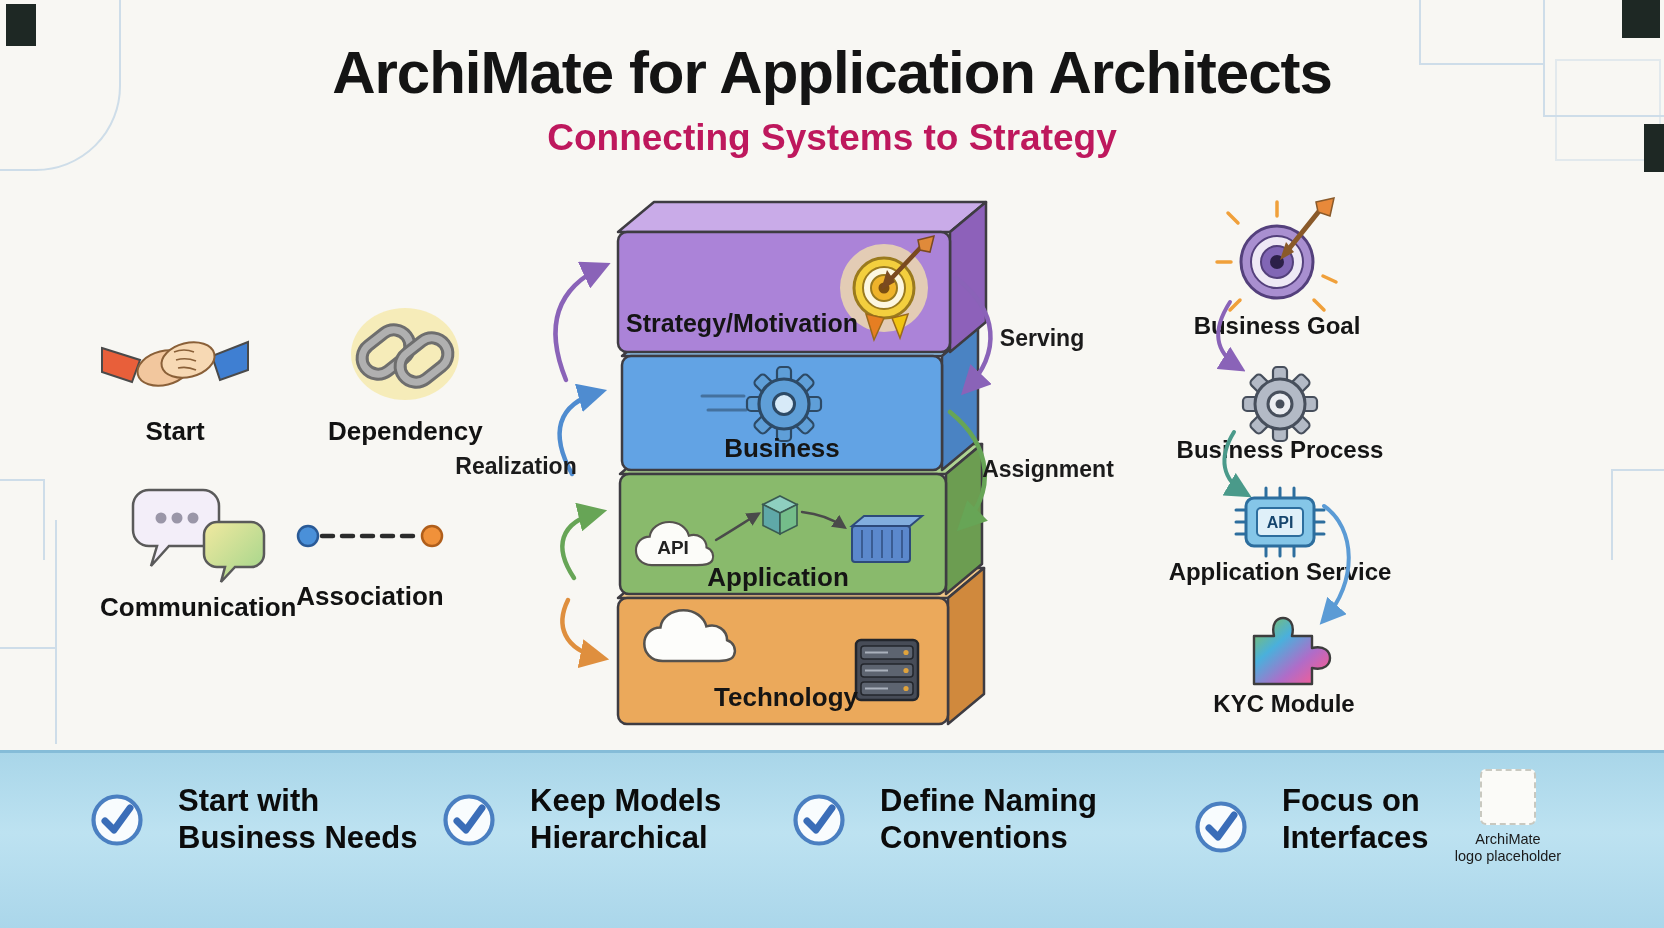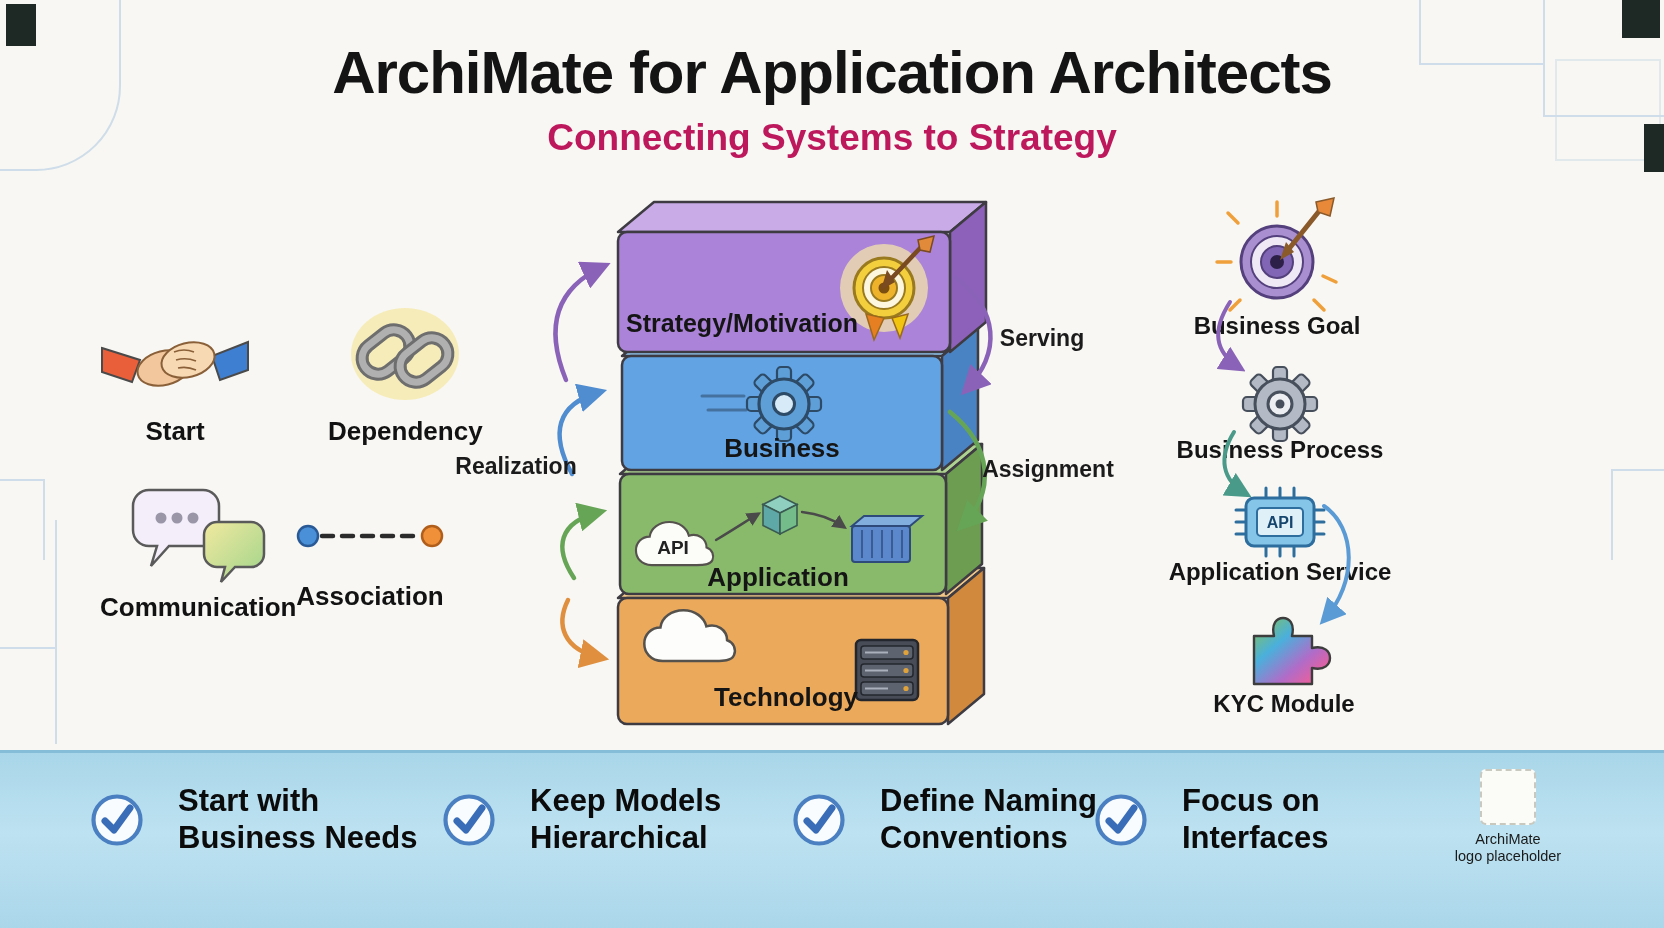--- a/index.html
+++ b/index.html
@@ -369,21 +369,21 @@
 Hierarchical</div>
     </div>
     <div class="tip" style="left:790px;">
       <svg width="58" height="58" viewBox="0 0 58 58">
         <circle cx="29" cy="29" r="23.5" fill="rgba(255,255,255,0.9)" stroke="#4a7fc1" stroke-width="4.2"></circle>
         <path d="M17,30 L26,39 L42,17" fill="none" stroke="#3a6db8" stroke-width="7" stroke-linecap="round" stroke-linejoin="round"></path>
       </svg>
       <div class="tip-label">Define Naming
 Conventions</div>
     </div>
-    <div class="tip" style="left:1092px;">
+    <div class="tip" style="left:1192px;align-items:flex-end;">
       <svg width="58" height="58" viewBox="0 0 58 58">
         <circle cx="29" cy="29" r="23.5" fill="rgba(255,255,255,0.9)" stroke="#4a7fc1" stroke-width="4.2"></circle>
         <path d="M17,30 L26,39 L42,17" fill="none" stroke="#3a6db8" stroke-width="7" stroke-linecap="round" stroke-linejoin="round"></path>
       </svg>
       <div class="tip-label">Focus on
 Interfaces</div>
     </div>
     <div class="logo-box"></div>
     <div class="logo-label">ArchiMate
 logo placeholder</div>

